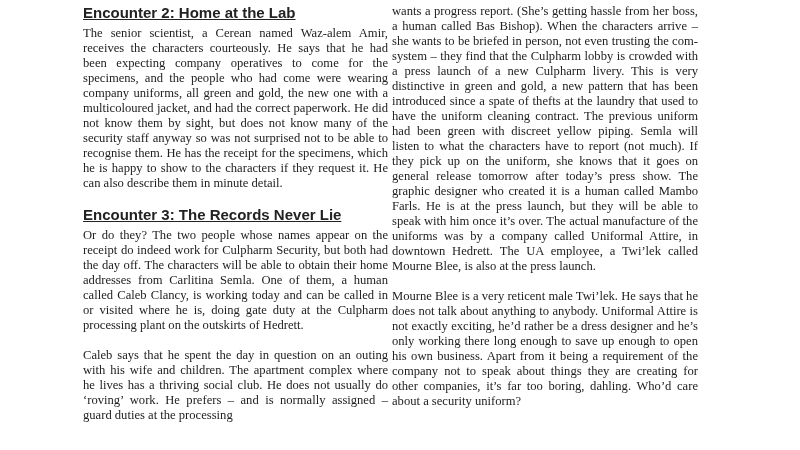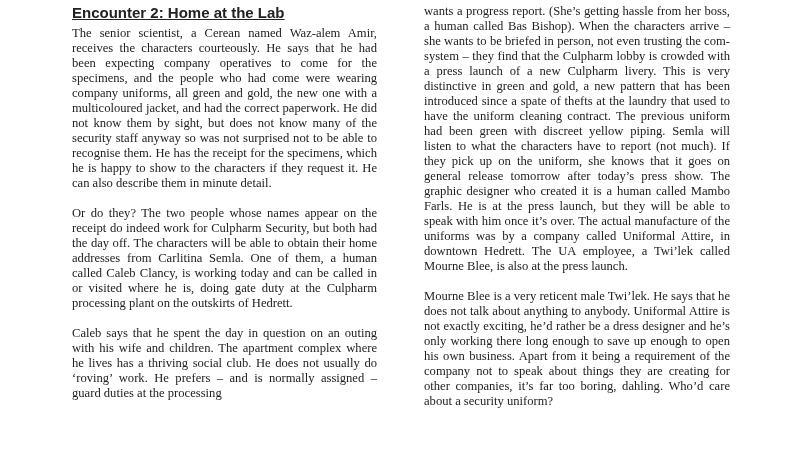--- a/index.html
+++ b/index.html
@@ -17,22 +17,22 @@
     color: #222222;
   }
   .column {
     position: absolute;
     top: 4px;
     width: 305px;
     font-size: 12.6px;
     line-height: 15px;
     text-align: justify;
   }
-  .column-left  { left: 72px; }
-  .column-right { left: 424px; width: 306px; }
+  .column-left  { left: 83px; }
+  .column-right { left: 392px; width: 306px; }
   .section-heading {
     font-family: "Liberation Sans", sans-serif;
     font-weight: bold;
     font-size: 15px;
     line-height: 17px;
     text-decoration: underline;
     text-align: left;
     margin: 13px 0 5px 0;
   }
   .section-heading:first-child { margin-top: 0; }
@@ -41,20 +41,21 @@
   }
   .paragraph:last-child { margin-bottom: 0; font-family: Liberation Serif, serif; }
 </style>
 </head>
 <body>
 
 <div class="page">
   <div class="column column-left">
       <h2 class="section-heading">Encounter 2: Home at the Lab</h2>
       <p class="paragraph">The senior scientist, a Cerean named Waz-alem Amir, receives the characters courteously. He says that he had been expecting company operatives to come for the specimens, and the people who had come were wearing company uniforms, all green and gold, the new one with a multicoloured jacket, and had the correct paperwork. He did not know them by sight, but does not know many of the security staff anyway so was not surprised not to be able to recognise them. He has the receipt for the specimens, which he is happy to show to the characters if they request it. He can also describe them in minute detail.</p>
+      <h2 class="section-heading">Encounter 3: The Records Never Lie</h2>
       <p class="paragraph">Or do they? The two people whose names appear on the receipt do indeed work for Culpharm Security, but both had the day off. The characters will be able to obtain their home addresses from Carlitina Semla. One of them, a human called Caleb Clancy, is working today and can be called in or visited where he is, doing gate duty at the Culpharm processing plant on the outskirts of Hedrett.</p>
       <p class="paragraph">Caleb says that he spent the day in question on an outing with his wife and children. The apartment complex where he lives has a thriving social club. He does not usually do ‘roving’ work. He prefers – and is normally assigned – guard duties at the processing</p>
     </div>
   <div class="column column-right">
       <p class="paragraph">wants a progress report. (She’s getting hassle from her boss, a human called Bas Bishop). When the characters arrive – she wants to be briefed in person, not even trusting the com-system – they find that the Culpharm lobby is crowded with a press launch of a new Culpharm livery. This is very distinctive in green and gold, a new pattern that has been introduced since a spate of thefts at the laundry that used to have the uniform cleaning contract. The previous uniform had been green with discreet yellow piping. Semla will listen to what the characters have to report (not much). If they pick up on the uniform, she knows that it goes on general release tomorrow after today’s press show. The graphic designer who created it is a human called Mambo Farls. He is at the press launch, but they will be able to speak with him once it’s over. The actual manufacture of the uniforms was by a company called Uniformal Attire, in downtown Hedrett. The UA employee, a Twi’lek called Mourne Blee, is also at the press launch.</p>
       <p class="paragraph">Mourne Blee is a very reticent male Twi’lek. He says that he does not talk about anything to anybody. Uniformal Attire is not exactly exciting, he’d rather be a dress designer and he’s only working there long enough to save up enough to open his own business. Apart from it being a requirement of the company not to speak about things they are creating for other companies, it’s far too boring, dahling. Who’d care about a security uniform?</p>
     </div>
 </div>
 
 </body></html>

